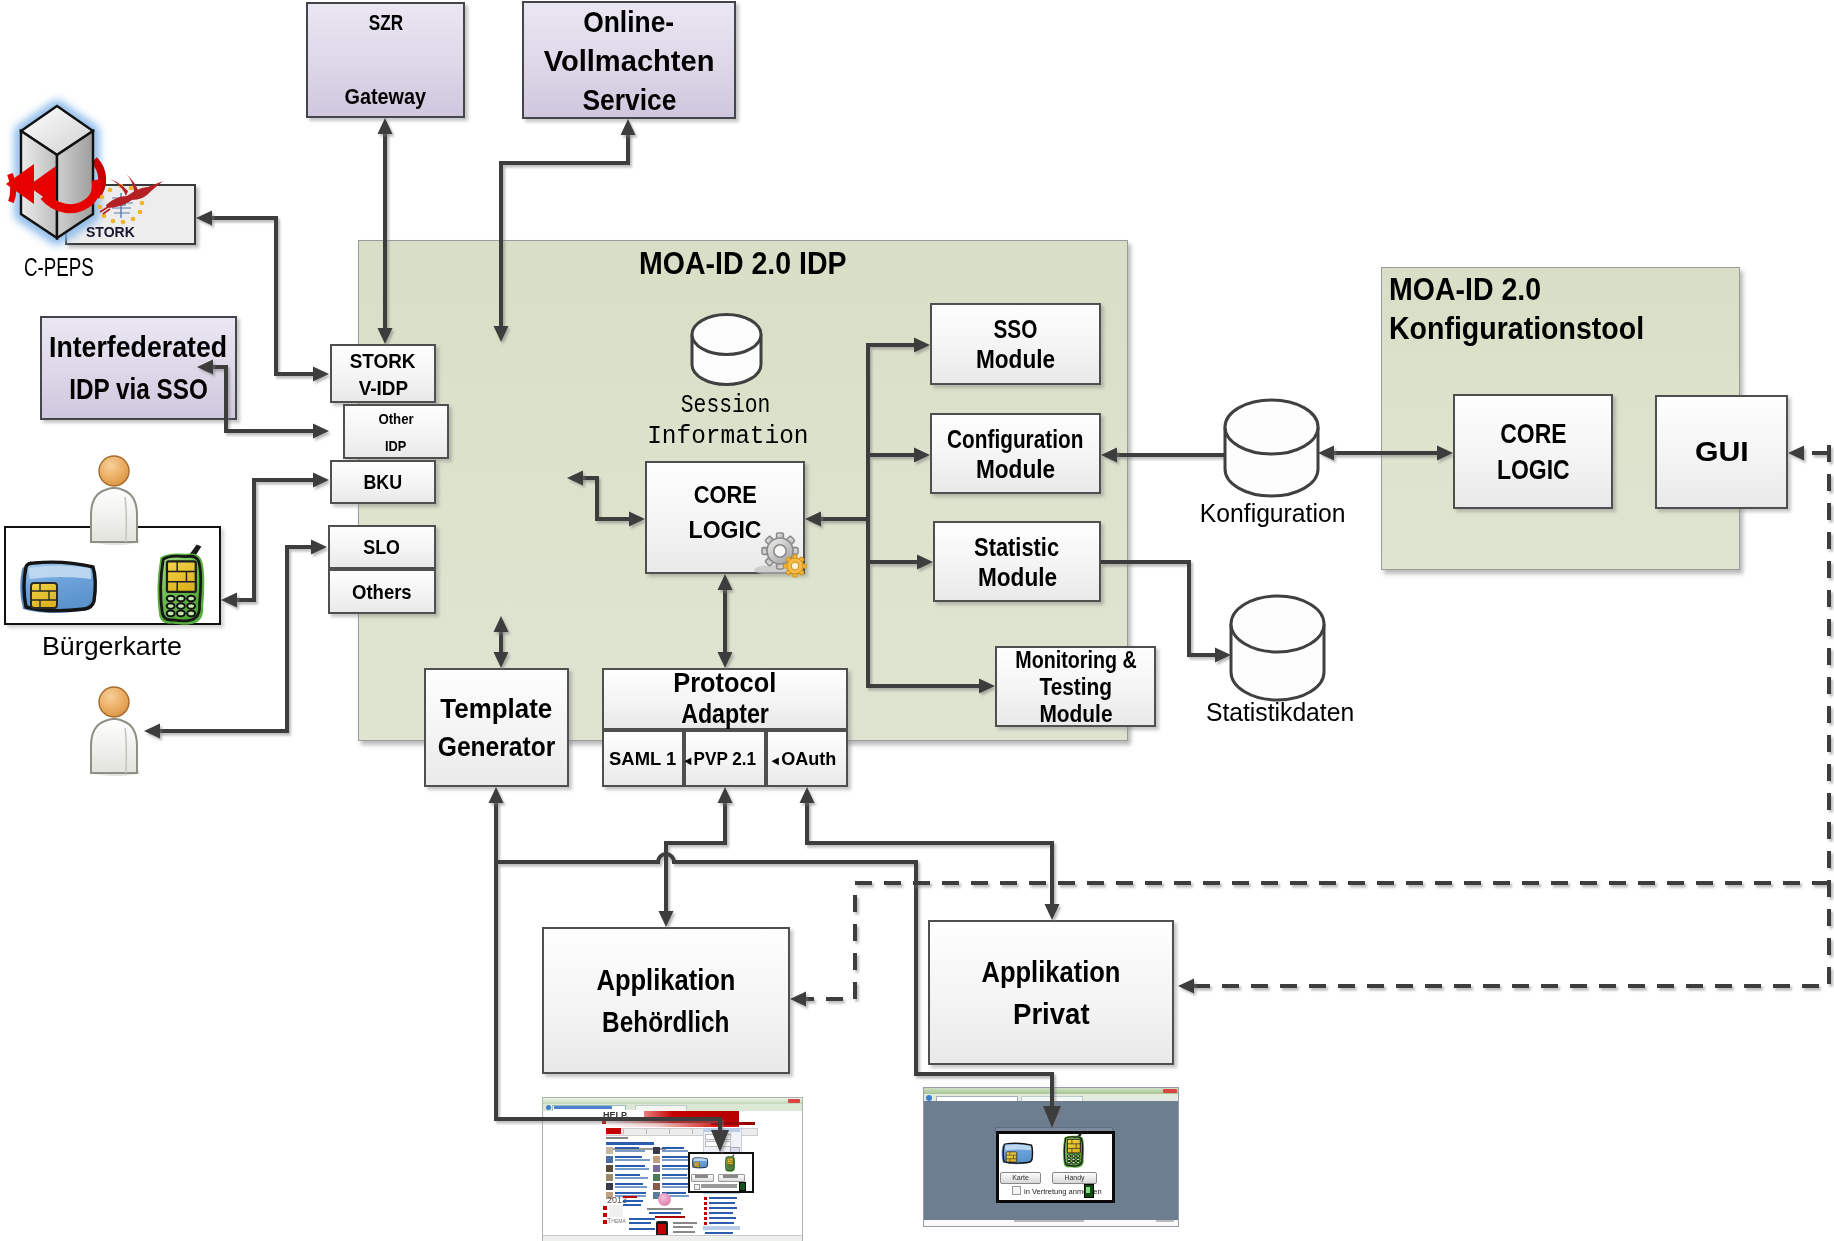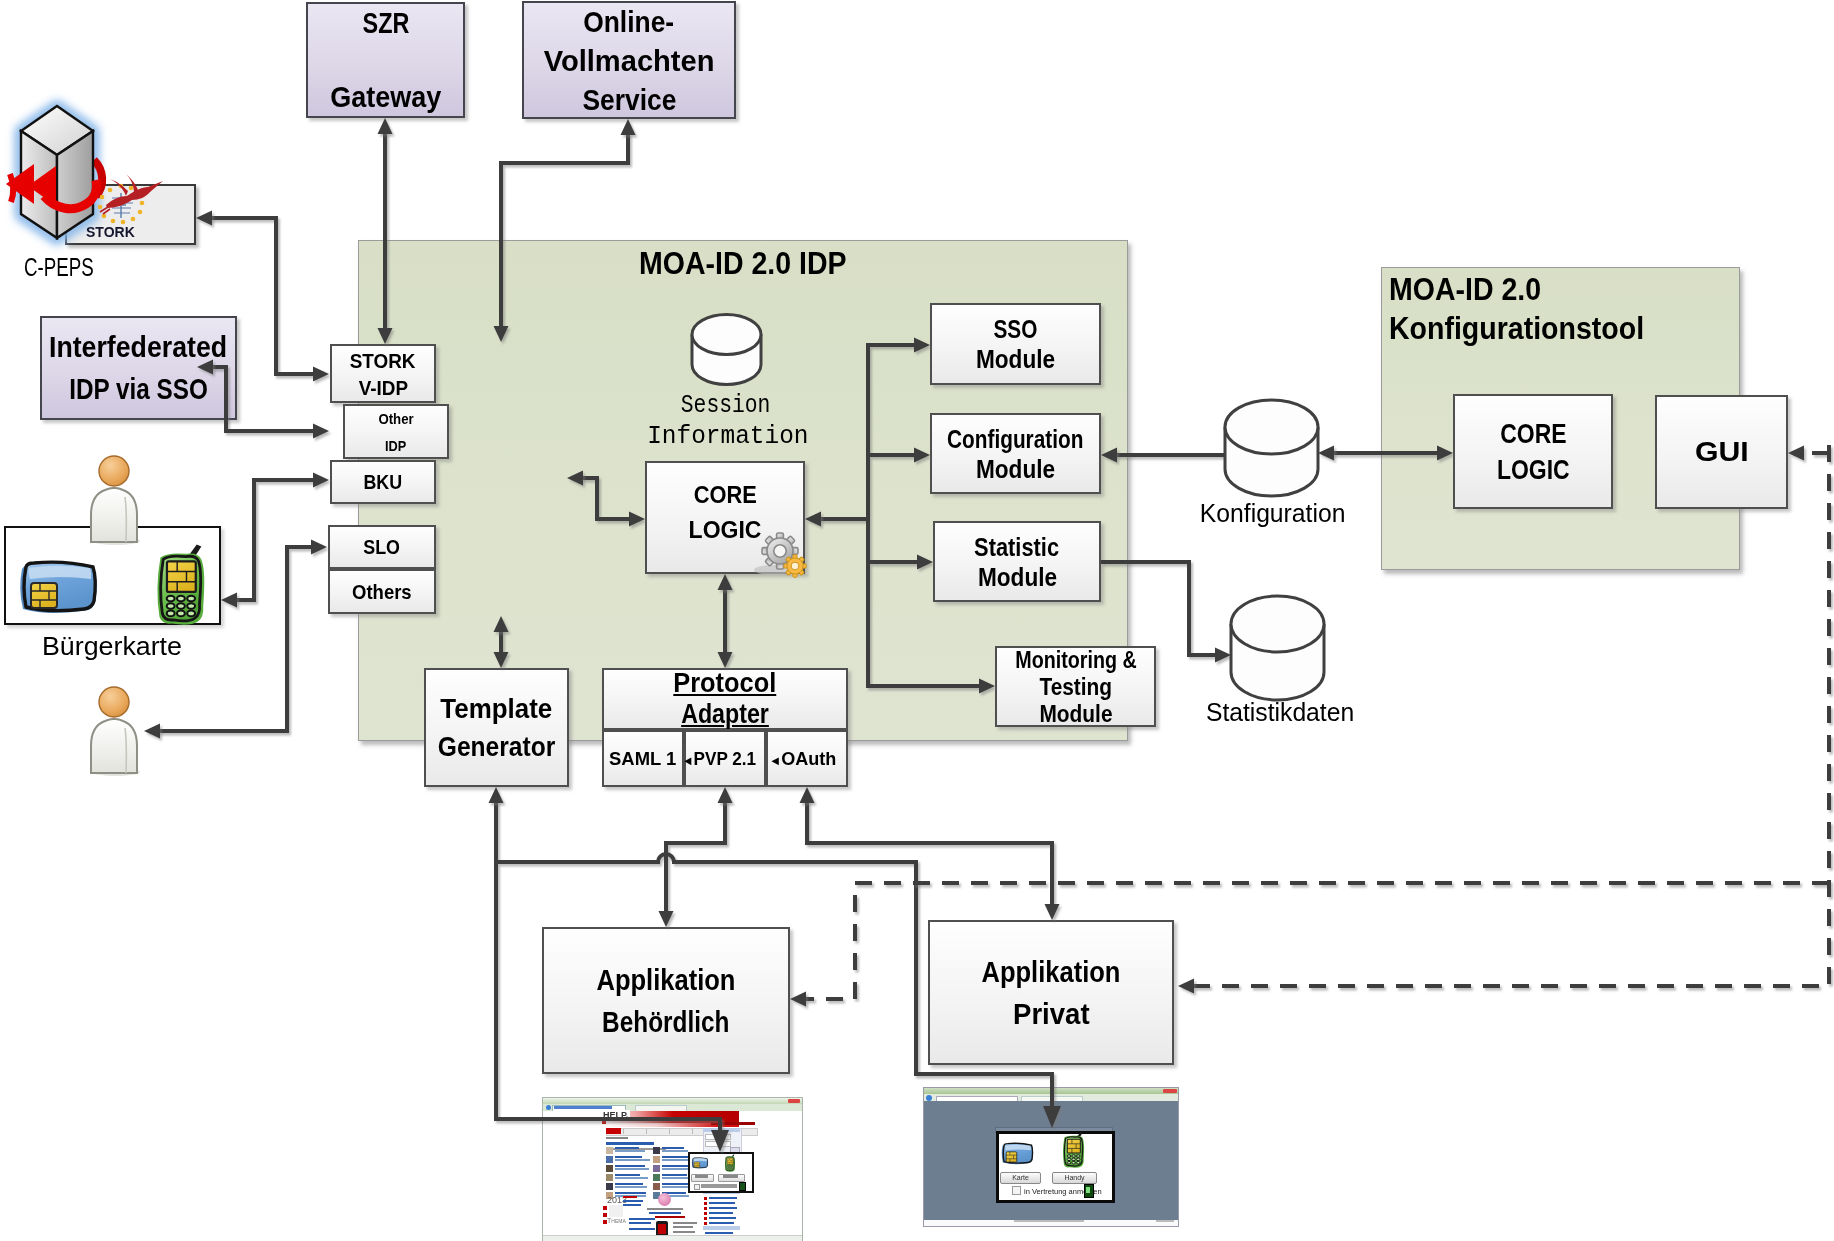--- a/index.html
+++ b/index.html
@@ -22,21 +22,21 @@
 </head>
 <body>
 <div id="page">
 
 <div class="green" style="left:358px;top:240px;width:770px;height:501px;"></div>
 <div class="green" style="left:1381px;top:267px;width:359px;height:303px;"></div>
 <div class="cap b" style="left:358px;top:246px;width:770px;text-align:center;font-size:31px;"><span style="transform:scaleX(.92);">MOA-ID 2.0 IDP</span></div>
 <div class="cap b" style="left:1389px;top:272px;font-size:31px;"><span style="transform:scaleX(.92);transform-origin:left;">MOA-ID 2.0</span></div>
 <div class="cap b" style="left:1389px;top:311px;font-size:31px;"><span style="transform:scaleX(.92);transform-origin:left;">Konfigurationstool</span></div>
 
-<div class="box purple b" style="left:306px;top:2px;width:159px;height:116px;font-size:30px;line-height:42px;gap:32px;">
+<div class="box purple b" style="left:306px;top:2px;width:159px;height:116px;font-size:22px;line-height:42px;gap:32px;">
       <span style="transform:scaleX(.78);">SZR</span>
       <span style="transform:scaleX(.90);">Gateway</span>
     </div>
 <div class="box purple b" style="left:522px;top:1px;width:214px;height:118px;font-size:30px;line-height:39px;">
       <span>Online-</span>
       <span style="transform:scaleX(.97);">Vollmachten</span>
       <span>Service</span>
     </div>
 <div class="box purple b" style="left:0px;top:316px;width:197px;height:104px;font-size:30px;line-height:42px;margin-left:40px;">
       <span style="transform:scaleX(.89);">Interfederated</span>
@@ -83,21 +83,21 @@
     </div>
 <div class="box white b" style="left:995px;top:646px;width:161px;height:81px;font-size:24px;line-height:27px;">
       <span style="transform:scaleX(.82);">Monitoring &amp;</span>
       <span style="transform:scaleX(.87);">Testing</span>
       <span style="transform:scaleX(.87);">Module</span>
     </div>
 <div class="box white b" style="left:424px;top:668px;width:145px;height:119px;font-size:27px;line-height:38px;">
       <span style="transform:scaleX(.96);">Template</span>
       <span style="transform:scaleX(.91);">Generator</span>
     </div>
-<div class="box white b" style="left:602px;top:668px;width:246px;height:62px;font-size:27px;line-height:31px;text-decoration:underline;">
+<div class="box white b" style="left:602px;top:668px;width:246px;height:62px;font-size:27px;line-height:31px;">
       <span style="transform:scaleX(.94);">Protocol</span>
       <span style="transform:scaleX(.86);">Adapter</span>
     </div>
 <div class="box white b" style="left:602px;top:730px;width:82px;height:57px;font-size:19px;">
       <span style="transform:scaleX(.97);">SAML 1</span>
     </div>
 <div class="box white b" style="left:684px;top:730px;width:82px;height:57px;font-size:19px;align-items:flex-end;padding-left:2px;">
       <span style="transform:scaleX(.9);transform-origin:left;"><span style="font-size:13px;transform:none;">◄</span>PVP 2.1</span>
     </div>
 <div class="box white b" style="left:766px;top:730px;width:82px;height:57px;font-size:19px;align-items:flex-start;padding-left:1px;">
@@ -129,21 +129,21 @@
  <div style="position:absolute;left:0;top:0;width:100%;height:6px;background:linear-gradient(#eef4ea,#c2d6b4);"></div>
  <div style="position:absolute;right:2px;top:1px;width:12px;height:4px;background:#d44;border-radius:1px;"></div>
  <div style="position:absolute;left:0;top:6px;width:100%;height:7px;background:#dce8d6;"></div>
  <div style="position:absolute;left:9px;top:7px;width:72px;height:5px;background:#fff;border:1px solid #9bb;"></div>
  <div style="position:absolute;left:11px;top:8px;width:58px;height:3px;background:#4f7fd0;"></div>
  <div style="position:absolute;left:92px;top:7px;width:50px;height:5px;background:#f2f5f0;border:1px solid #bcc;"></div>
  <div style="position:absolute;left:3px;top:7px;width:5px;height:5px;background:#3a7fd5;border-radius:50%;"></div>
  <div style="position:absolute;left:0;top:13px;width:100%;height:125px;background:#fff;"></div>
  <div style="position:absolute;left:59px;top:13px;width:137px;height:12px;background:linear-gradient(90deg,#ffffff 0%,#f0a0a0 25%,#c60000 52%,#b40000 100%);"></div>
  <div style="position:absolute;left:59px;top:25px;width:137px;height:4px;background:linear-gradient(90deg,#ffffff 0%,#f8d0d0 40%,#d61010 85%);"></div>
- <div style="position:absolute;left:60px;top:12px;font-size:9px;font-weight:bold;color:#333;background:#fff;padding-right:2px;">HELP.</div>
+ <div style="position:absolute;left:60px;top:12px;font-size:9px;font-weight:bold;color:#333;background:#fff;padding-right:16px;">HELP.</div>
  <div style="position:absolute;left:168px;top:24px;width:44px;height:3px;background:#9b0000;"></div>
  <div style="position:absolute;left:59px;top:22px;width:4px;height:4px;background:#c00000;"></div>
  <div style="position:absolute;left:63px;top:30px;width:150px;height:6px;background:#ececec;border:1px solid #ccc;"></div>
  <div style="position:absolute;left:63px;top:30px;width:15px;height:6px;background:#c60000;"></div>
  <div style="position:absolute;left:80px;top:31px;width:1px;height:5px;background:#bbb;"></div>
  <div style="position:absolute;left:103px;top:31px;width:1px;height:5px;background:#bbb;"></div>
  <div style="position:absolute;left:126px;top:31px;width:1px;height:5px;background:#bbb;"></div>
  <div style="position:absolute;left:149px;top:31px;width:1px;height:5px;background:#bbb;"></div>
  <div style="position:absolute;left:63px;top:39px;width:22px;height:2px;background:#888;"></div>
  <div style="position:absolute;left:63px;top:44px;width:48px;height:3px;background:#2a5db0;"></div>

